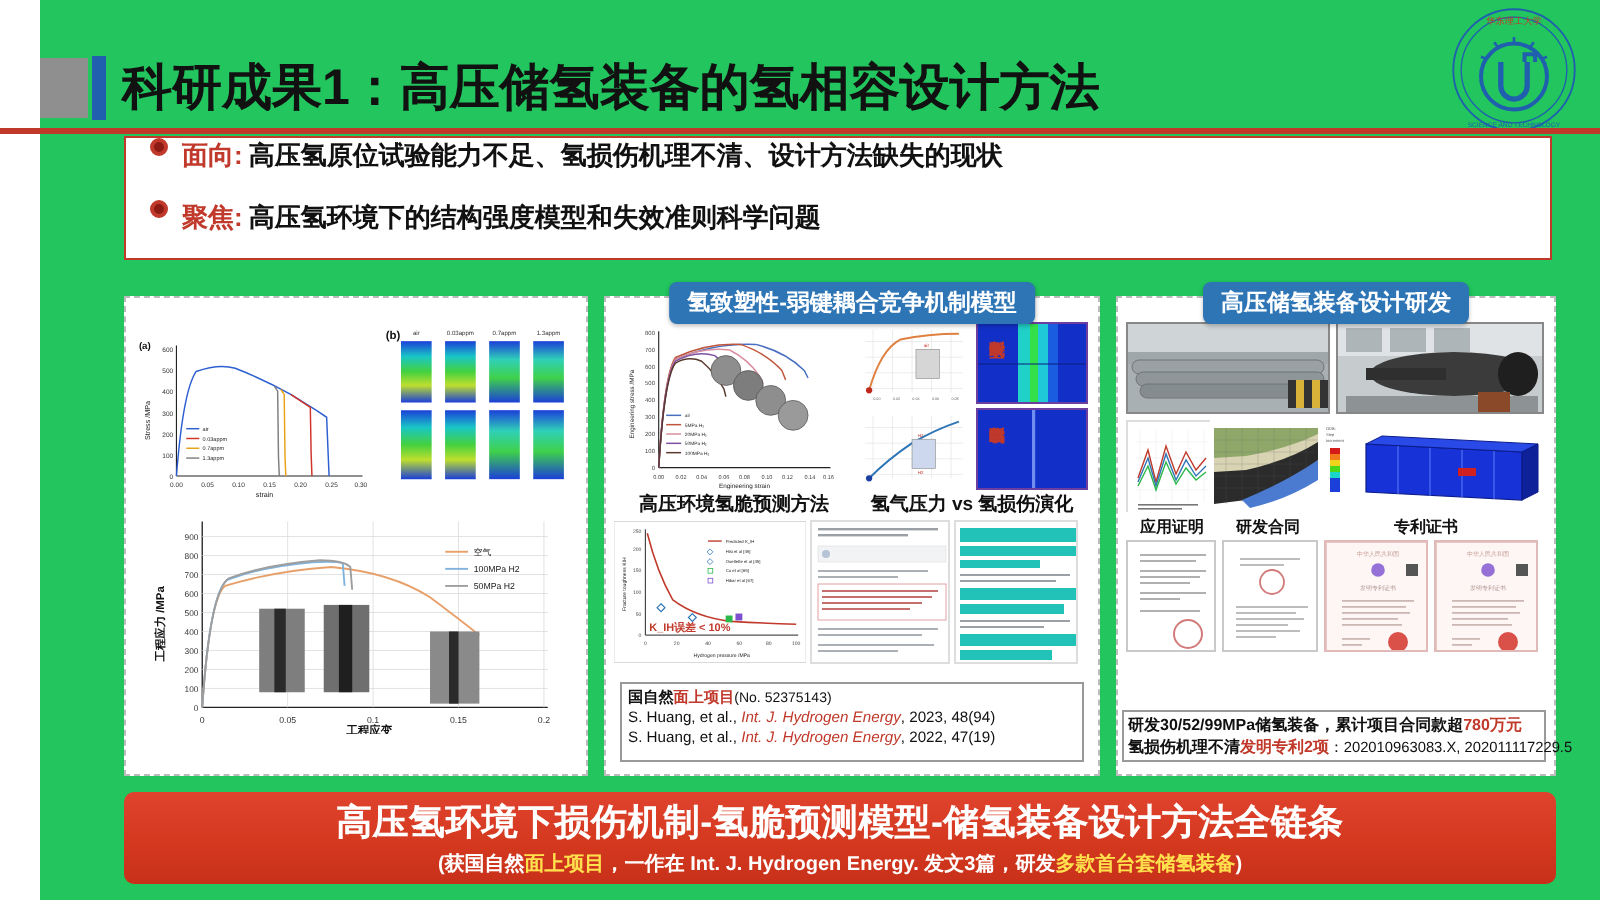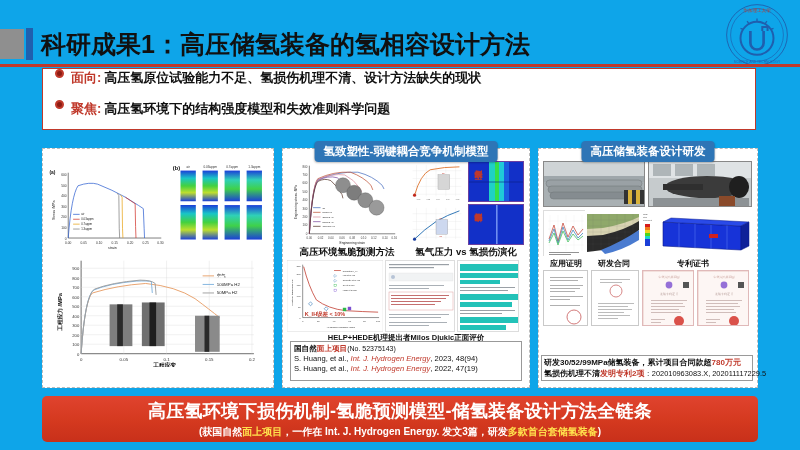--- a/index.html
+++ b/index.html
@@ -2,21 +2,21 @@
 <html><head>
 <meta charset="utf-8">
 <style>
   * { box-sizing: border-box; margin: 0; padding: 0; }
   html, body { width: 800px; height: 450px; overflow: hidden; }
   body {
     font-family: "Liberation Sans", "DejaVu Sans", sans-serif;
     background: #ffffff;
     position: relative;
   }
-  .slide { position: absolute; inset: 0; background: #0ea5e9; }
+  .slide { position: absolute; inset: 0; background: #22c55e; margin-left: 20px; }
 
   
   .title-row { position: absolute; left: 0; top: 26px; width: 760px; height: 36px; display: flex; align-items: center; }
   .title-greybar { width: 24px; height: 30px; background: #8f8f8f; }
   .title-bluebar { width: 7px; height: 32px; background: #1F5FAE; margin-left: 2px; }
   .title-text {
     margin-left: 8px; font-size: 25px; font-weight: bold; color: #111;
     letter-spacing: 0px; white-space: nowrap; line-height: 1;
   }
 
@@ -502,21 +502,20 @@
                   <rect x="2" y="52" width="42" height="1"></rect>
                 </g>
               <g fill="#23c2b8">
                   <rect x="2" y="56" width="58" height="6"></rect>
                   <rect x="2" y="64" width="46" height="5"></rect>
                 </g>
             </svg>
           </div>
         </div>
 
-        <div class="caption" style="margin-top:1px;font-size:7.5px">HELP+HEDE机理提出者Milos Djukic正面评价</div>
 
         <div class="refbox" style="height:40px">
           <div class="ref-line">
             <span class="bk">国自然</span><span class="rd">面上项目</span><span class="sm">(No. 52375143)</span>
           </div>
           <div class="ref-line">
             <span>S. Huang, et al.,</span>
             <span class="em">Int. J. Hydrogen Energy</span><span>, 2023, 48(94)</span>
           </div>
           <div class="ref-line">

